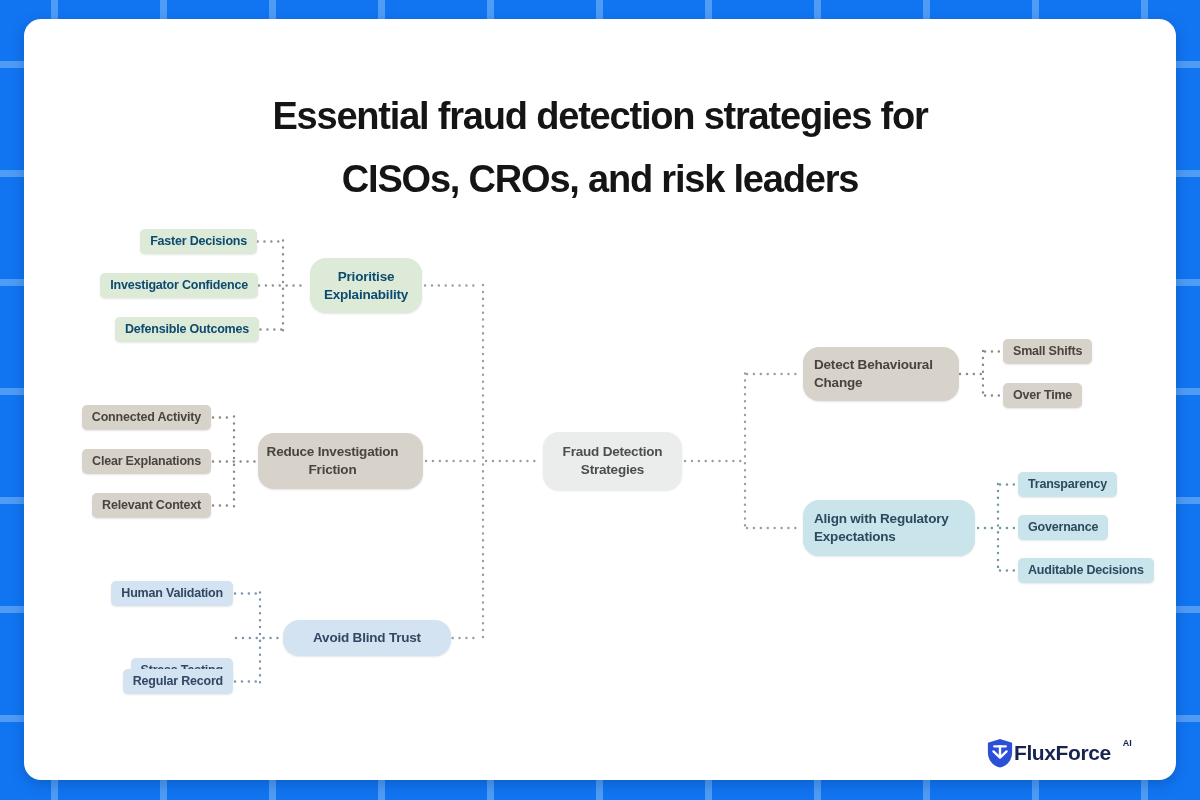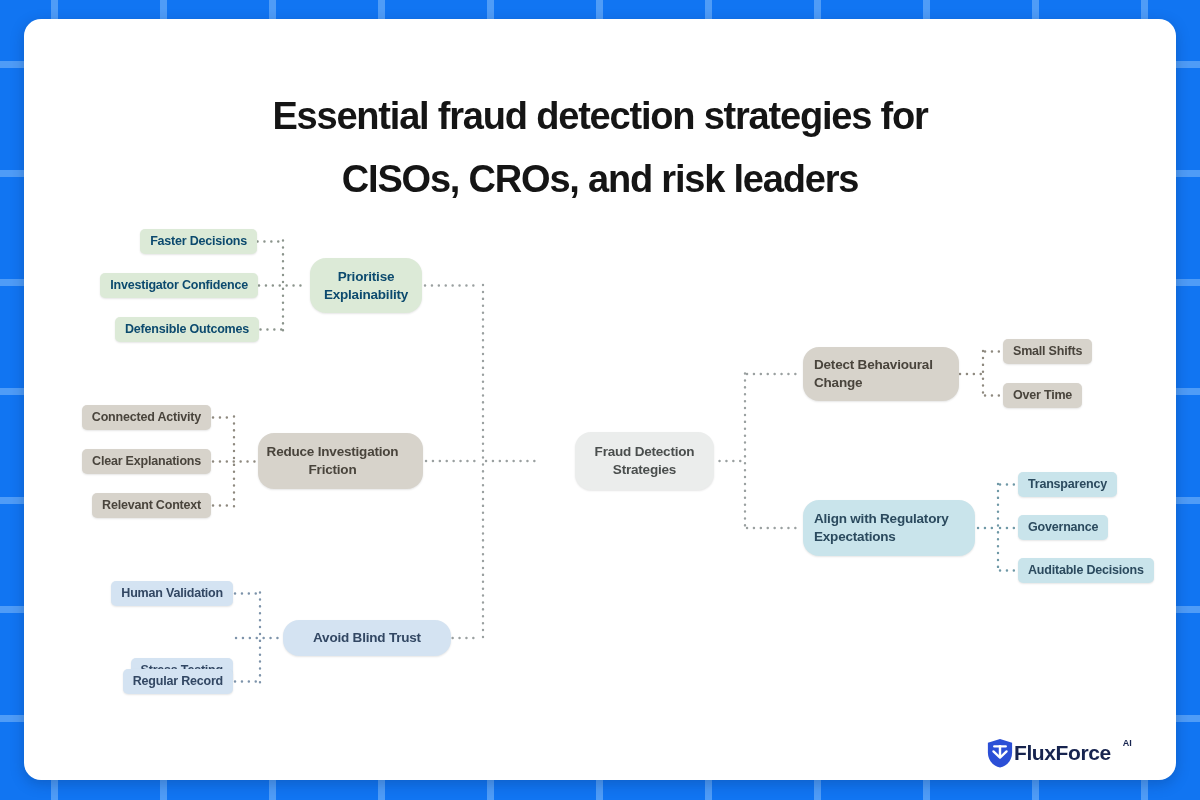--- a/index.html
+++ b/index.html
@@ -32,21 +32,21 @@
     display:flex;align-items:center;border-radius:16px;
     font-size:13.5px;letter-spacing:-.2px;line-height:1.32;
   }
   .al-c{justify-content:center;text-align:center;}
   .al-l{padding-left:11px;padding-right:5px;text-align:left;}
   .al-r{justify-content:flex-end;padding-right:22px;padding-left:6px;text-align:center;}
   .green{background:#dcead7;color:#0c4a6e;}
   .taupe{background:#d7d3cb;color:#49443c;}
   .blue{background:#d4e3f2;color:#324763;}
   .cyan{background:#c9e4eb;color:#2b4a5e;}
-  .gray{background:#ebedec;color:#4a4e4d;margin-left:32px;}
+  .gray{background:#ebedec;color:#4a4e4d;}
   .connectors{position:absolute;left:0;top:0;pointer-events:none;}
   .connectors path{fill:none;stroke-width:2.4;stroke-linecap:round;stroke-dasharray:0.1 6.8;}
   .logo{position:absolute;left:986px;top:736px;height:34px;display:flex;align-items:center;}
   .brand{font-size:21px;font-weight:800;color:#17244f;letter-spacing:-.4px;}
   .brand-sup{font-size:9px;font-weight:700;color:#17244f;align-self:flex-start;margin-top:2px;margin-left:12px;}
 </style>
 </head>
 <body>
 
 <div class="stage">

